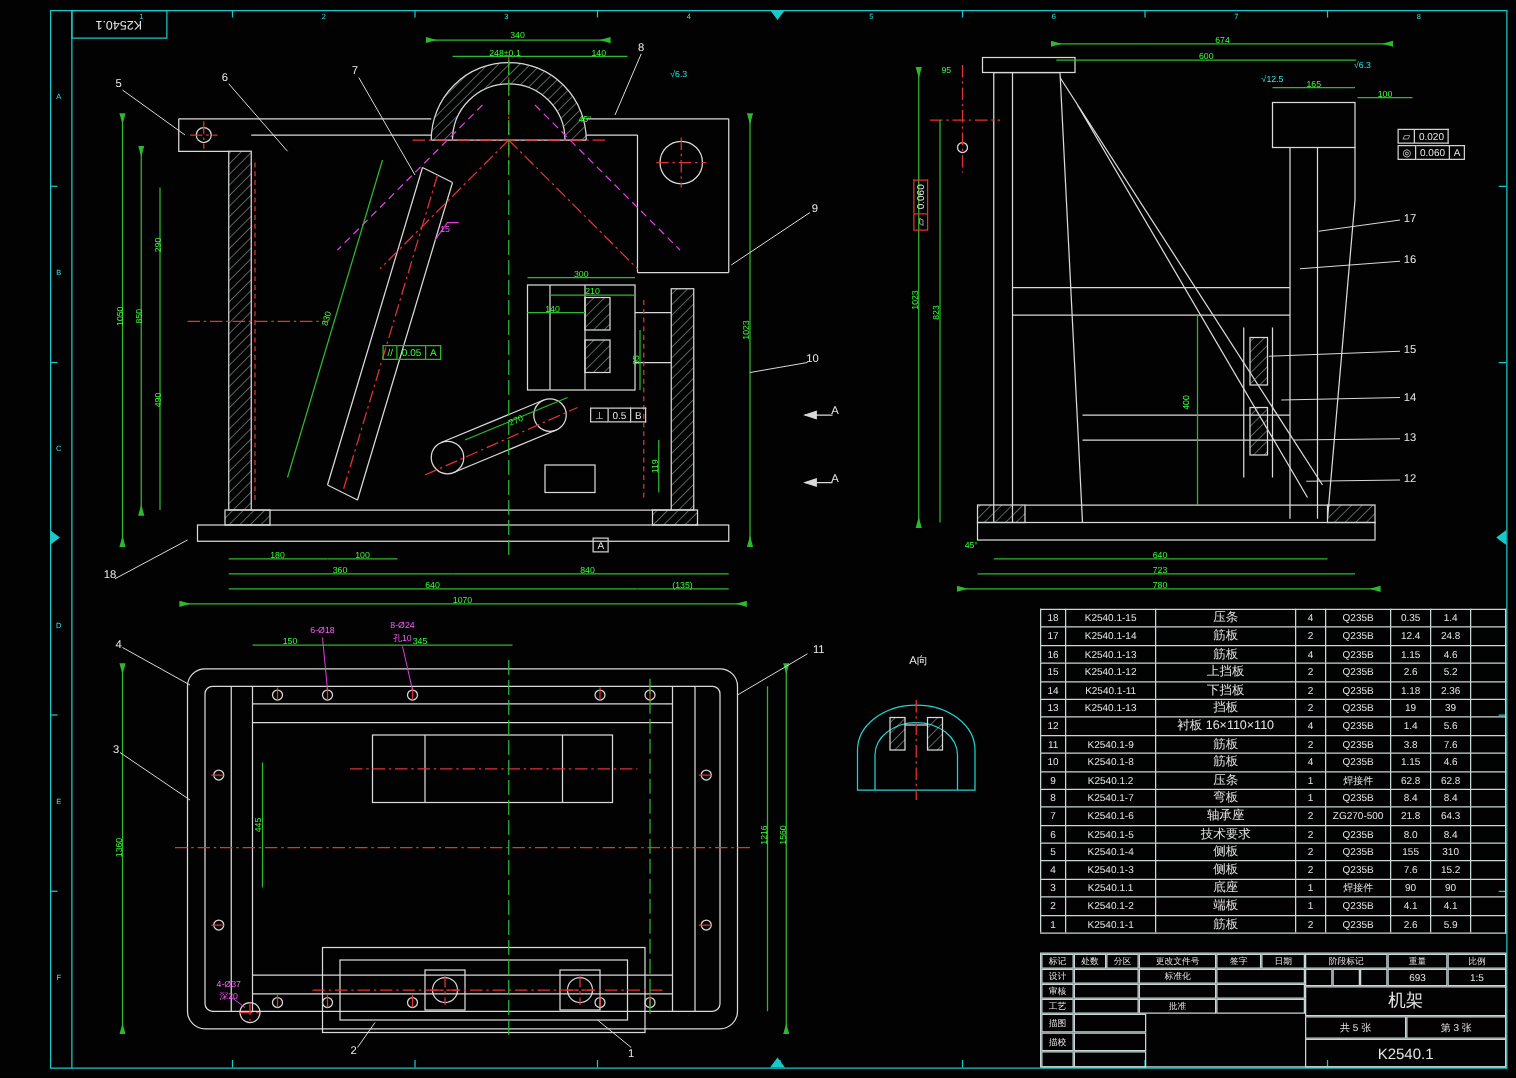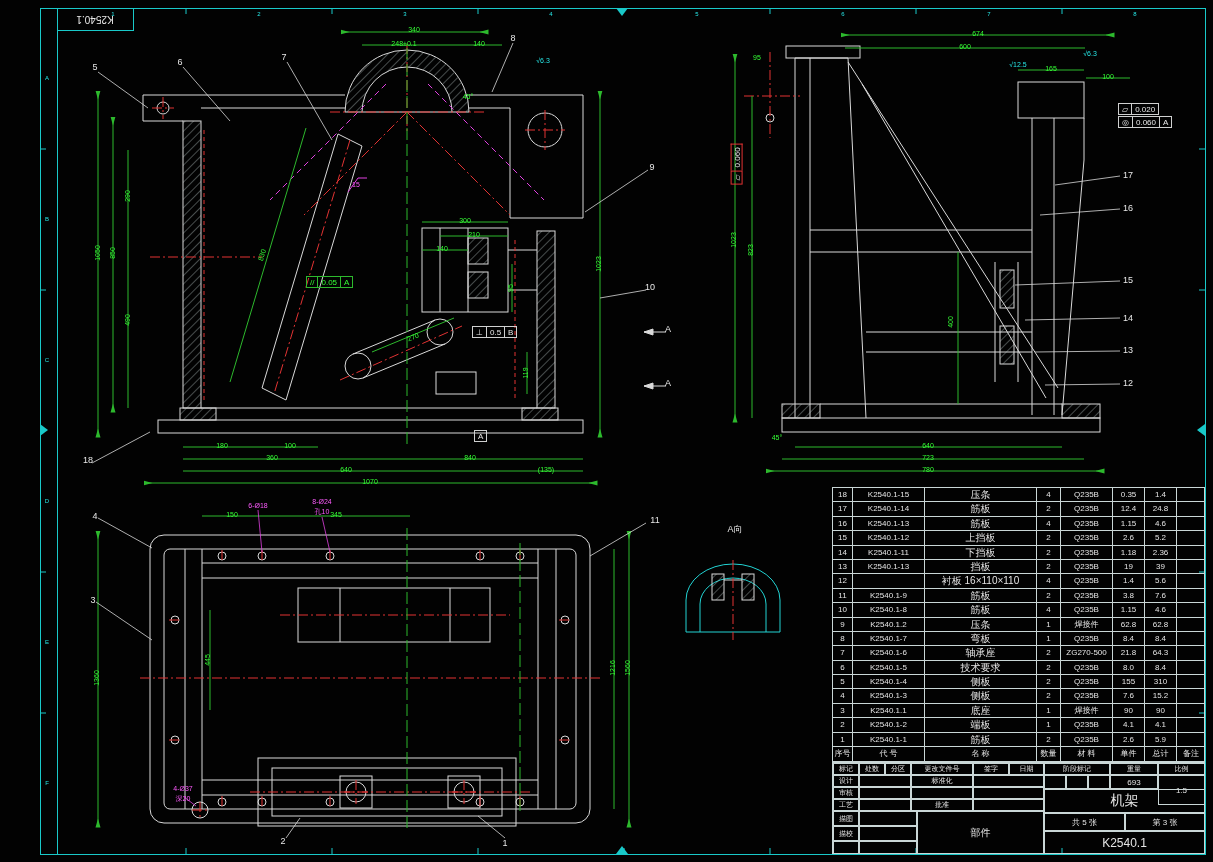--- a/index.html
+++ b/index.html
@@ -544,30 +544,20 @@
       <span>1</span>
       <span>K2540.1-1</span>
       <span>筋板</span>
       <span>2</span>
       <span>Q235B</span>
       <span>2.6</span>
       <span>5.9</span>
       <span></span>
     </div>
       </div>
-  <div class="bom-head">
-    <span>序号</span>
-    <span>代  号</span>
-    <span>名  称</span>
-    <span>数量</span>
-    <span>材  料</span>
-    <span>单件</span>
-    <span>总计</span>
-    <span>备注</span>
-  </div>
 </div>
 
 <div id="tb">
   <div class="c" style="left:0;top:0;width:26px;height:12px">标记</div>
   <div class="c" style="left:26px;top:0;width:26px;height:12px">处数</div>
   <div class="c" style="left:52px;top:0;width:26px;height:12px">分区</div>
   <div class="c" style="left:78px;top:0;width:62px;height:12px">更改文件号</div>
   <div class="c" style="left:140px;top:0;width:36px;height:12px">签字</div>
   <div class="c" style="left:176px;top:0;width:35px;height:12px">日期</div>
 
@@ -585,29 +575,28 @@
   <div class="c" style="left:26px;top:36px;width:52px;height:12px"></div>
   <div class="c" style="left:78px;top:36px;width:62px;height:12px">批准</div>
   <div class="c" style="left:140px;top:36px;width:71px;height:12px"></div>
 
   <div class="c" style="left:0;top:48px;width:26px;height:15px">描图</div>
   <div class="c" style="left:26px;top:48px;width:58px;height:15px"></div>
   <div class="c" style="left:0;top:63px;width:26px;height:15px">描校</div>
   <div class="c" style="left:26px;top:63px;width:58px;height:15px"></div>
   <div class="c" style="left:0;top:78px;width:26px;height:13px"></div>
   <div class="c" style="left:26px;top:78px;width:58px;height:13px"></div>
-  <div class="c" style="left:84px;top:48px;width:127px;height:43px;font-size:10px">部件</div>
 
   <div class="c" style="left:211px;top:0;width:66px;height:12px">阶段标记</div>
   <div class="c" style="left:277px;top:0;width:48px;height:12px">重量</div>
   <div class="c" style="left:325px;top:0;width:47px;height:12px">比例</div>
   <div class="c" style="left:211px;top:12px;width:22px;height:14px"></div>
   <div class="c" style="left:233px;top:12px;width:22px;height:14px"></div>
   <div class="c" style="left:255px;top:12px;width:22px;height:14px"></div>
   <div class="c" style="left:277px;top:12px;width:48px;height:14px;font-size:8px">693</div>
-  <div class="c" style="left:325px;top:12px;width:47px;height:30px;font-size:8px">1:5</div>
+  <div class="c" style="left:325px;top:12px;width:47px;height:14px;font-size:8px">1:5</div>
   <div class="c" style="left:211px;top:26px;width:161px;height:24px;font-size:14px">机架</div>
   <div class="c" style="left:211px;top:50px;width:81px;height:18px;font-size:8px">共 5 张</div>
   <div class="c" style="left:292px;top:50px;width:80px;height:18px;font-size:8px">第 3 张</div>
   <div class="c" style="left:211px;top:68px;width:161px;height:23px;font-size:12px">K2540.1</div>
 </div>
 
 </div>
 
 </body></html>

